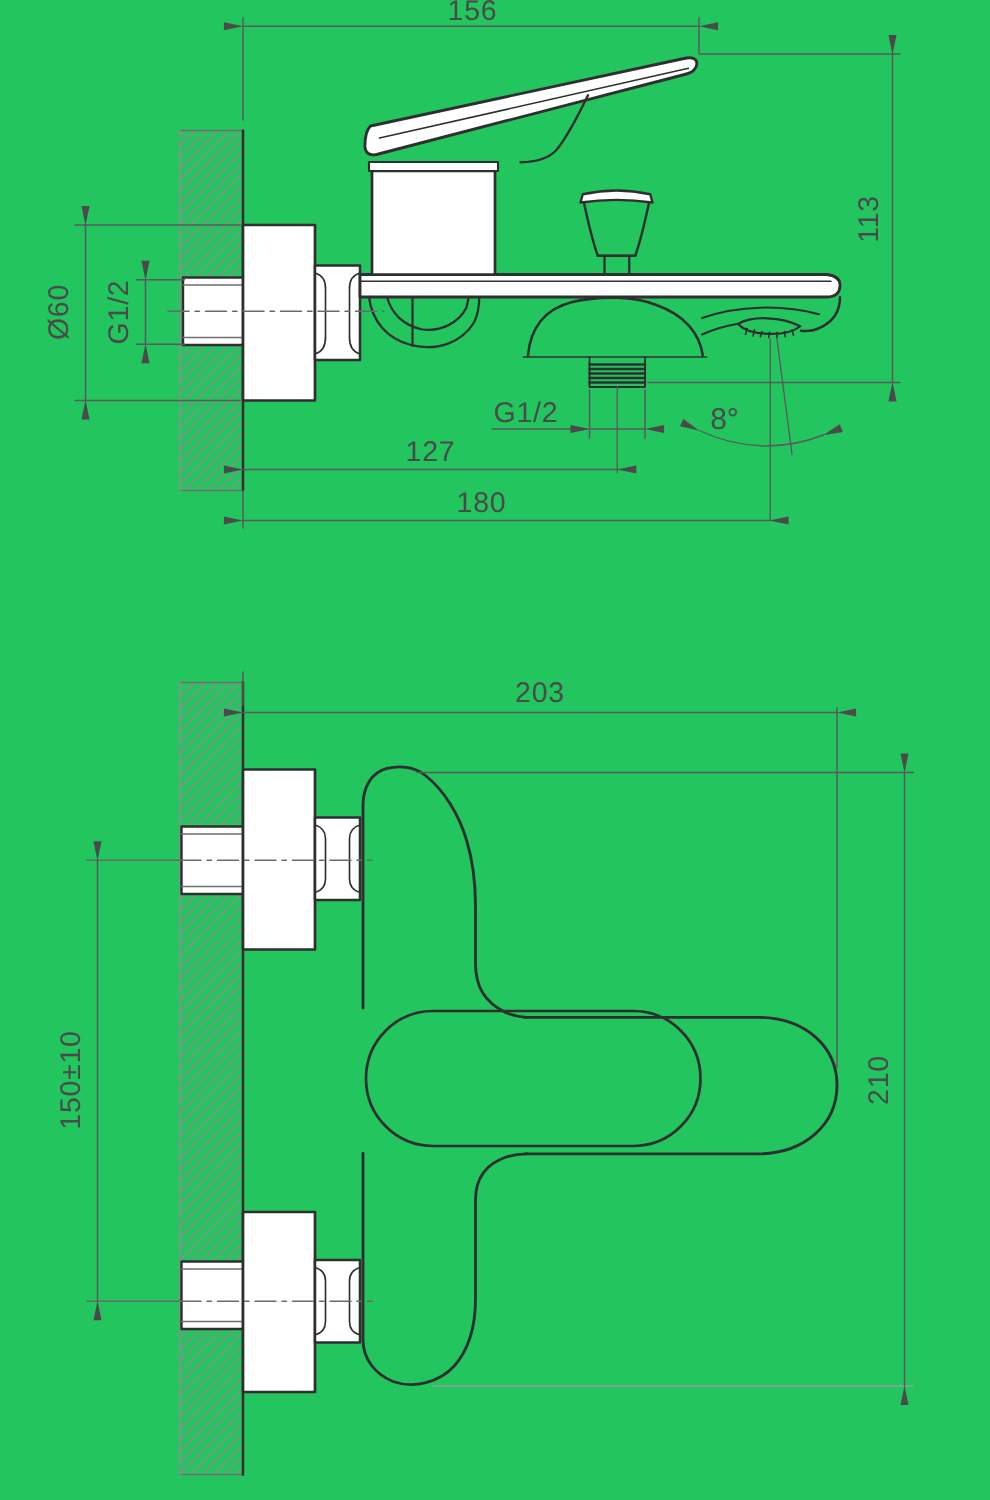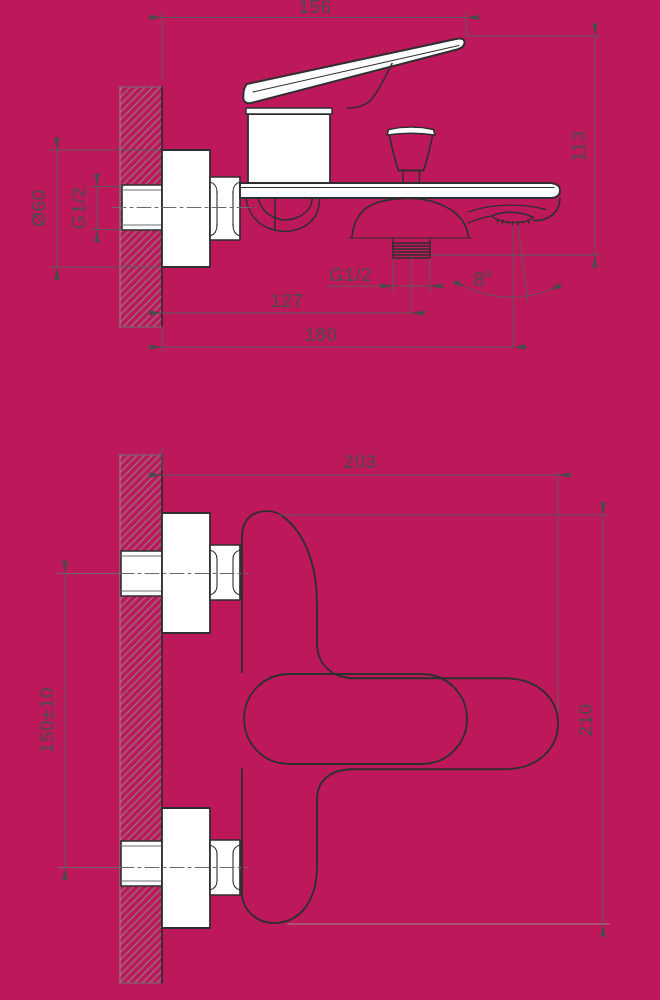--- a/index.html
+++ b/index.html
@@ -1,16 +1,16 @@
 <!DOCTYPE html>
 <html><head>
 <meta charset="utf-8">
 <style>
   html,body{margin:0;padding:0;background:#ffffff;}
-  .page{width:660px;height:1000px;background:#be185d;position:relative;overflow:hidden;
+  .page{width:660px;height:1000px;background:#22c55e;position:relative;overflow:hidden;
         font-family:"Liberation Sans", sans-serif;}
   svg{display:block;}
   text{font-family:"Liberation Sans", sans-serif;fill:#4a4a4a;}
   .dimtxt{font-size:19px;letter-spacing:0.5px;}
   .angtxt{font-size:20px;}
 </style>
 </head>
 <body>
 
 <div class="page">

